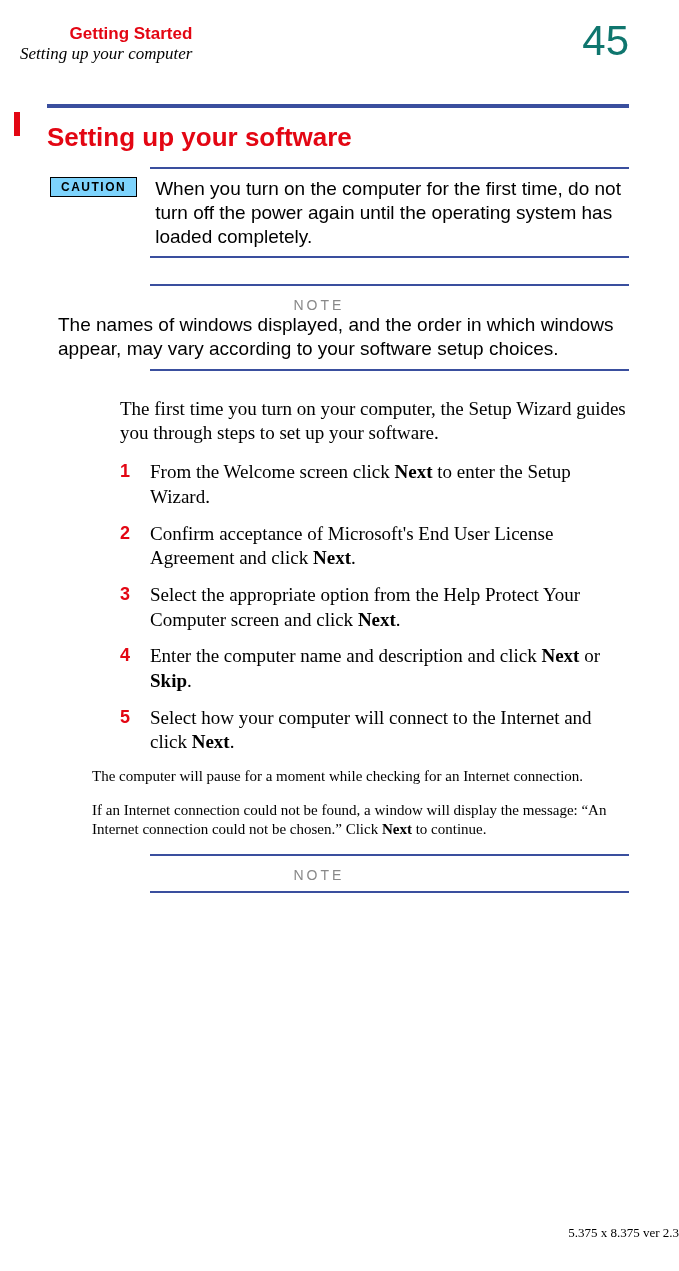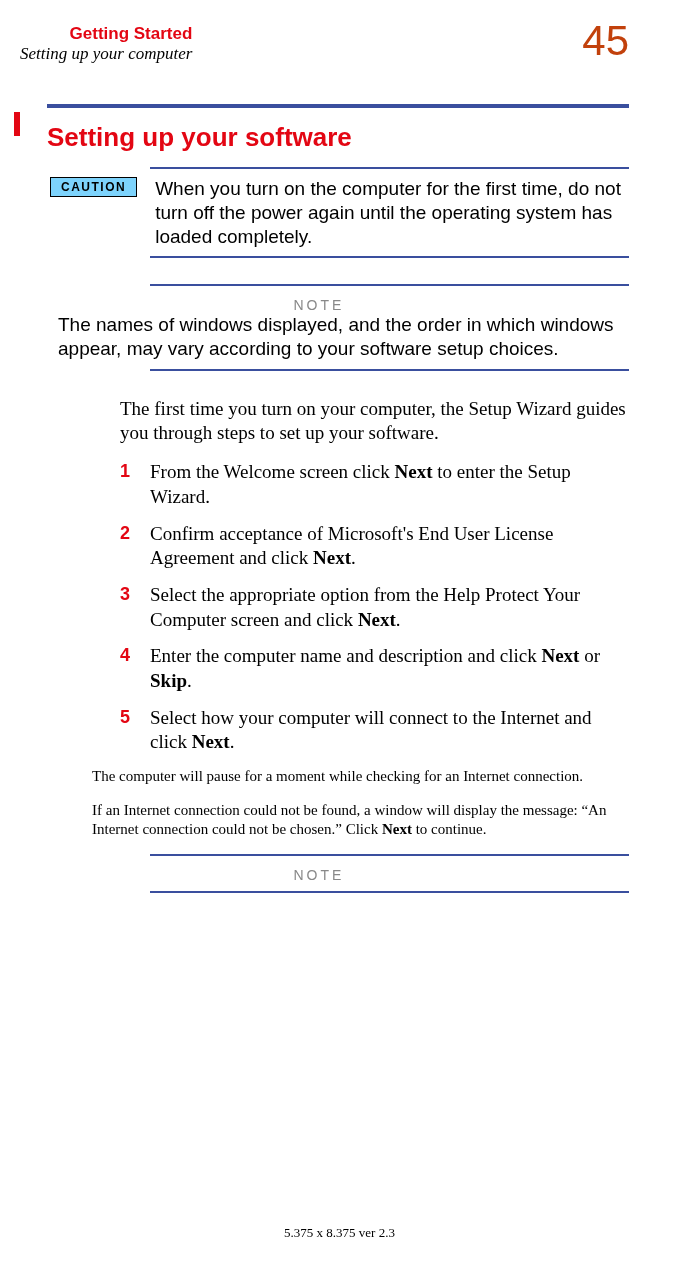--- a/index.html
+++ b/index.html
@@ -29,21 +29,21 @@
     color: #e30613;
     font-family: Arial, Helvetica, sans-serif;
     font-weight: bold;
     font-size: 17px;
   }
   .section-subtitle {
     font-style: italic;
     font-size: 17px;
   }
   .page-number {
-    color: #c2410c;
+    color: #0f766e;
     font-family: Arial, Helvetica, sans-serif;
     font-size: 42px;
     font-weight: normal;
     line-height: 1;
   }
   .red-marker {
     position: absolute;
     left: 14px;
     top: 112px;
     width: 6px;
@@ -145,21 +145,21 @@
     margin-left: 72px;
     font-size: 15px;
     line-height: 1.3;
     margin-bottom: 14px;
   }
   .footer {
     position: absolute;
     bottom: 30px;
     left: 0;
     width: 100%;
-    text-align: center;
+    text-align: right;
     font-size: 13px;
   }
 </style>
 </head>
 <body>
 
 <div class="page">
 
   <div class="header">
     <div class="header-text">

